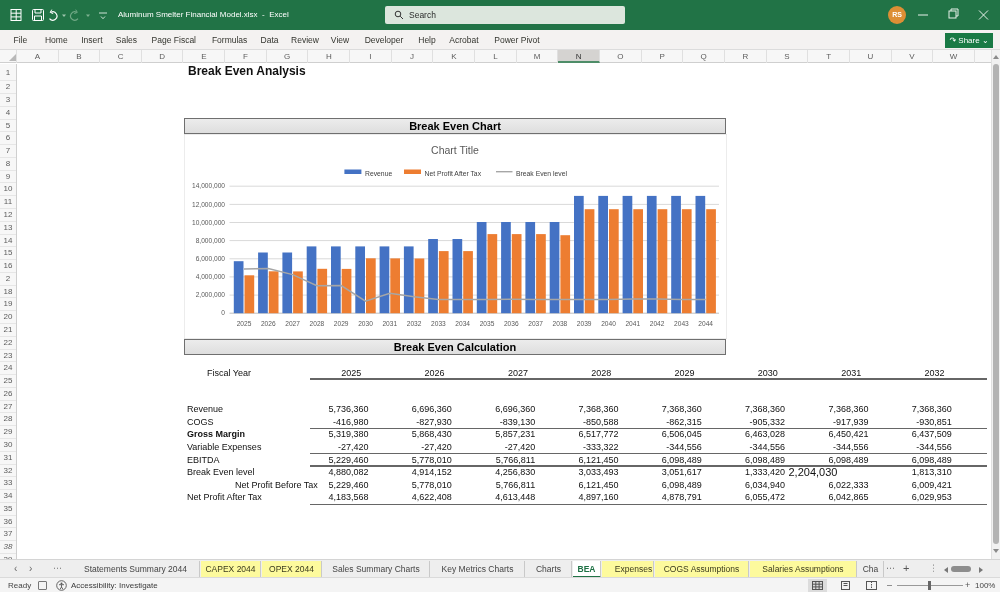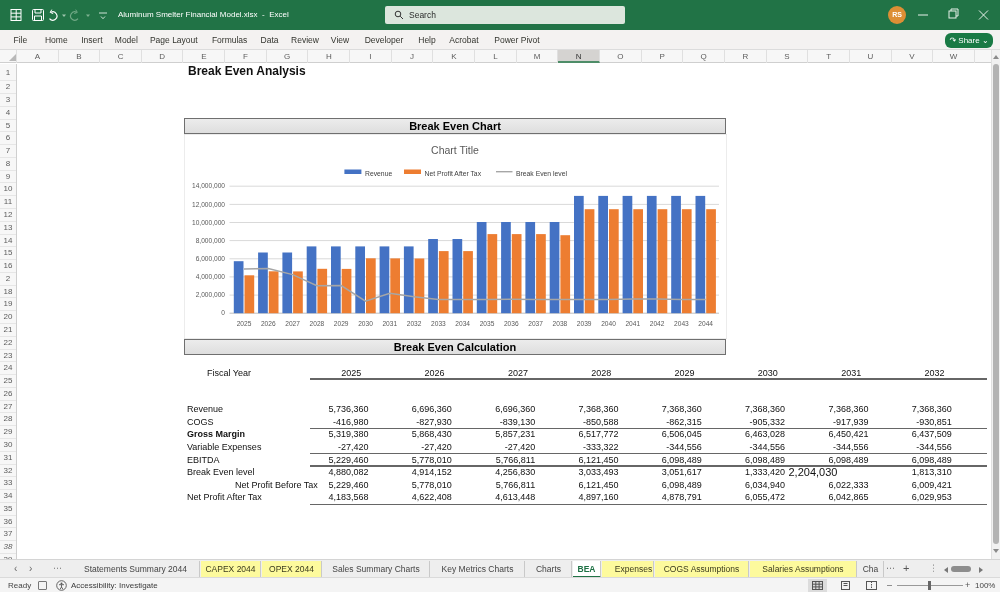--- a/index.html
+++ b/index.html
@@ -48,31 +48,31 @@
     <rect x="34" y="11" width="7" height="7"></rect>
         <path d="M36 11 v-2 h7 v7 h-2"></path>
     <path d="M64 10.5 l9 9 M73 10.5 l-9 9"></path>
   </g>
 </svg>
 
 <div style="position:absolute;left:0;top:30px;width:1000px;height:20px;background:#f4f2f1;border-bottom:1px solid #dcdcdc;box-sizing:border-box;"></div>
 <span style="position:absolute;left:20.3px;top:30px;transform:translateX(-50%);line-height:20px;font-size:8.5px;color:#33342e;white-space:nowrap;">File</span>
 <span style="position:absolute;left:56.3px;top:30px;transform:translateX(-50%);line-height:20px;font-size:8.5px;color:#33342e;white-space:nowrap;">Home</span>
 <span style="position:absolute;left:91.9px;top:30px;transform:translateX(-50%);line-height:20px;font-size:8.5px;color:#33342e;white-space:nowrap;">Insert</span>
-<span style="position:absolute;left:126.4px;top:30px;transform:translateX(-50%);line-height:20px;font-size:8.5px;color:#33342e;white-space:nowrap;">Model</span>
-<span style="position:absolute;left:173.8px;top:30px;transform:translateX(-50%);line-height:20px;font-size:8.5px;color:#33342e;white-space:nowrap;">Page Layout</span>
+<span style="position:absolute;left:126.4px;top:30px;transform:translateX(-50%);line-height:20px;font-size:8.5px;color:#33342e;white-space:nowrap;">Sales</span>
+<span style="position:absolute;left:173.8px;top:30px;transform:translateX(-50%);line-height:20px;font-size:8.5px;color:#33342e;white-space:nowrap;">Page Fiscal</span>
 <span style="position:absolute;left:229.6px;top:30px;transform:translateX(-50%);line-height:20px;font-size:8.5px;color:#33342e;white-space:nowrap;">Formulas</span>
 <span style="position:absolute;left:269.6px;top:30px;transform:translateX(-50%);line-height:20px;font-size:8.5px;color:#33342e;white-space:nowrap;">Data</span>
 <span style="position:absolute;left:305px;top:30px;transform:translateX(-50%);line-height:20px;font-size:8.5px;color:#33342e;white-space:nowrap;">Review</span>
 <span style="position:absolute;left:340px;top:30px;transform:translateX(-50%);line-height:20px;font-size:8.5px;color:#33342e;white-space:nowrap;">View</span>
 <span style="position:absolute;left:384px;top:30px;transform:translateX(-50%);line-height:20px;font-size:8.5px;color:#33342e;white-space:nowrap;">Developer</span>
 <span style="position:absolute;left:427px;top:30px;transform:translateX(-50%);line-height:20px;font-size:8.5px;color:#33342e;white-space:nowrap;">Help</span>
 <span style="position:absolute;left:464px;top:30px;transform:translateX(-50%);line-height:20px;font-size:8.5px;color:#33342e;white-space:nowrap;">Acrobat</span>
 <span style="position:absolute;left:517px;top:30px;transform:translateX(-50%);line-height:20px;font-size:8.5px;color:#33342e;white-space:nowrap;">Power Pivot</span>
-<div style="position:absolute;left:945px;top:33px;width:48px;height:15px;background:#1a7a45;border-radius:6px;color:#fff;font-size:8px;line-height:15px;text-align:center;">↷ Share ⌄</div>
+<div style="position:absolute;left:945px;top:33px;width:48px;height:15px;background:#1a7a45;border-radius:0;color:#fff;font-size:8px;line-height:15px;text-align:center;">↷ Share ⌄</div>
 
 <div style="position:absolute;left:0;top:50px;width:1000px;height:13px;background:#f7f7f7;border-bottom:1px solid #cfcfcf;box-sizing:border-box;">
 <div style="position:absolute;left:0;top:0;width:17px;height:13px;border-right:1px solid #e0e0e0;box-sizing:border-box;"></div>
 <svg style="position:absolute;left:9px;top:4px;" width="8" height="8">
         <path d="M7 0 v7 h-7 z" fill="#b8b8b8"></path>
       </svg>
 <div style="position:absolute;left:17.0px;top:0;width:41.6px;height:13px;line-height:13px;text-align:center;font-size:8px;color:#5c5c5c;background:transparent;border-right:1px solid #e0e0e0;box-sizing:border-box;">A</div>
 <div style="position:absolute;left:58.6px;top:0;width:41.6px;height:13px;line-height:13px;text-align:center;font-size:8px;color:#5c5c5c;background:transparent;border-right:1px solid #e0e0e0;box-sizing:border-box;">B</div>
 <div style="position:absolute;left:100.3px;top:0;width:41.6px;height:13px;line-height:13px;text-align:center;font-size:8px;color:#5c5c5c;background:transparent;border-right:1px solid #e0e0e0;box-sizing:border-box;">C</div>
 <div style="position:absolute;left:141.9px;top:0;width:41.6px;height:13px;line-height:13px;text-align:center;font-size:8px;color:#5c5c5c;background:transparent;border-right:1px solid #e0e0e0;box-sizing:border-box;">D</div>

